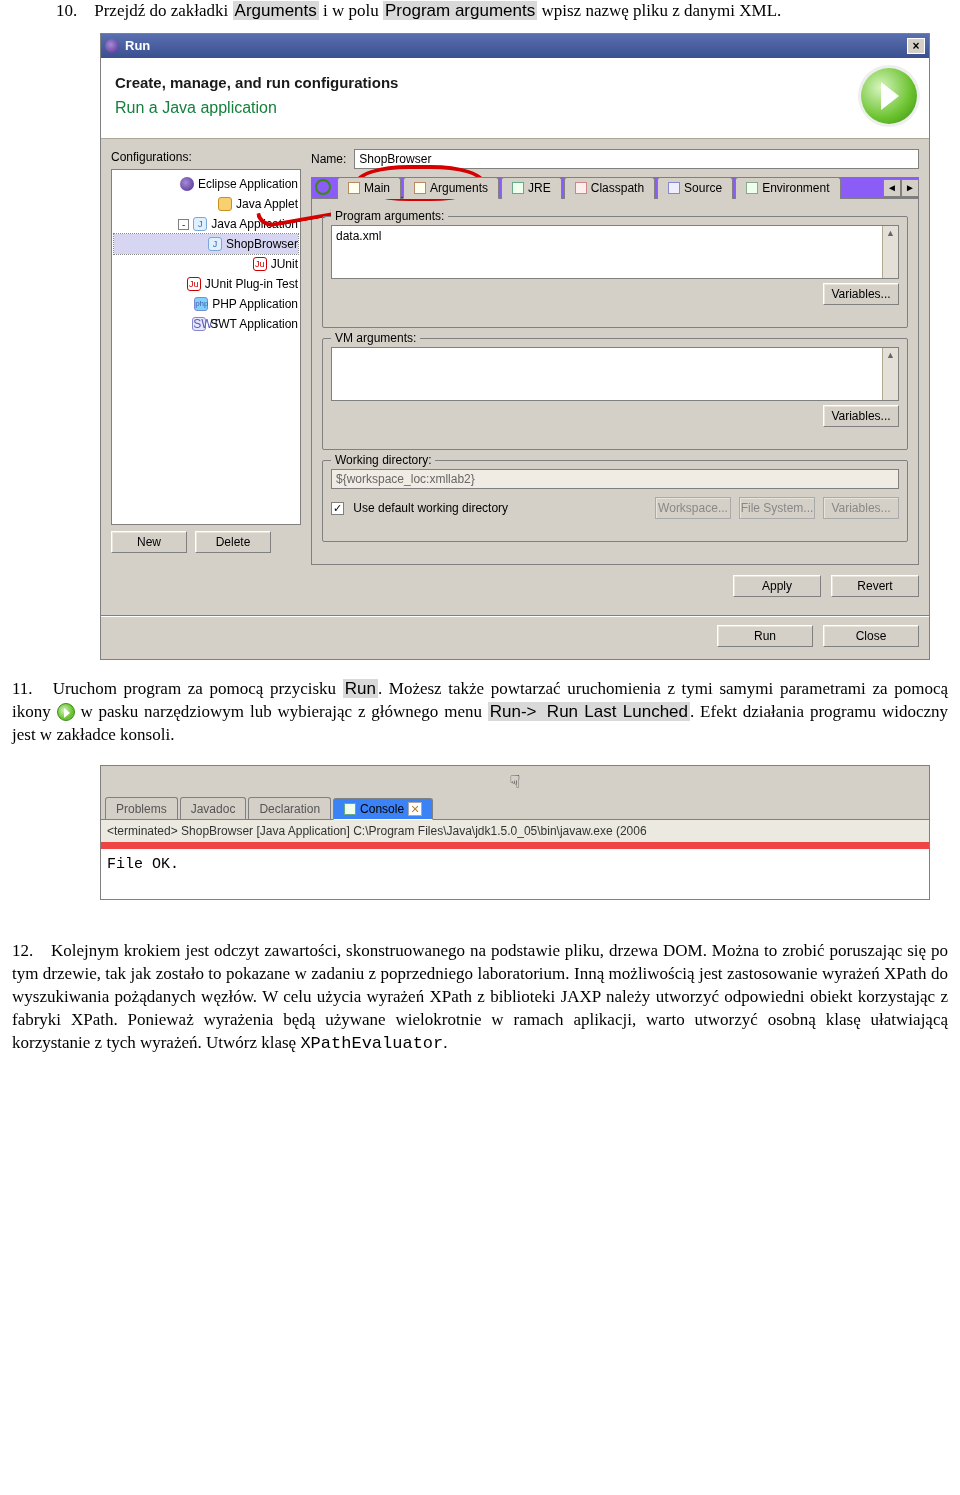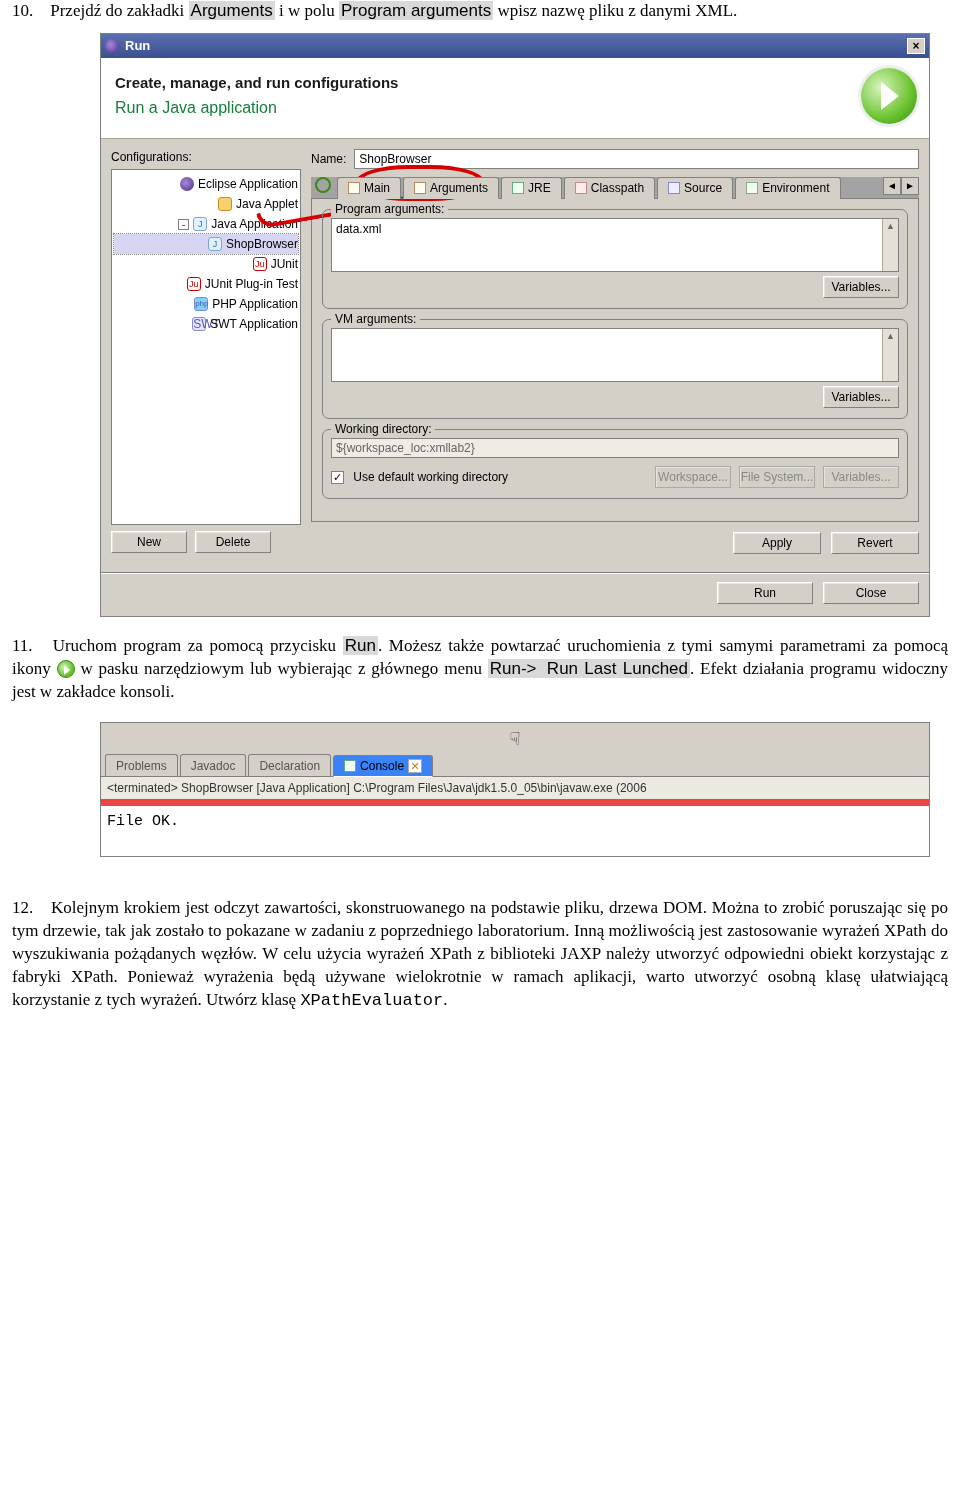--- a/index.html
+++ b/index.html
@@ -9,21 +9,21 @@
     color: #000;
     width: 960px;
     font-size: 17px;
     line-height: 1.35;
   }
   .doc { padding: 0 12px 40px 12px; }
   .step10 { margin-bottom: 10px; }
   .hl { background: #d9d9d9; padding: 0 2px; }
   .sans { font-family: Arial, Helvetica, sans-serif; }
   .step10-text { text-align: justify; padding-left: 0; }
-  .step10-text .lead { display: inline-block; width: 34px; }
+  .step10-text .lead { display: inline-block; width: 34px; margin-left: 44px; }
 
   
   .dialog-wrap { margin: 6px 0 18px 88px; }
   .dlg {
     width: 830px; background: #d4d0c8; border: 1px solid #808080;
     font-family: Tahoma, Arial, sans-serif; font-size: 12px; color: #000;
   }
   .titlebar {
     display: flex; align-items: center; justify-content: space-between;
     height: 24px; padding: 0 4px;
@@ -62,21 +62,21 @@
     border:1px solid #808080; border-top-color:#fff; border-left-color:#fff; text-align:center;
     box-shadow: inset 1px 1px 0 #e8e4dc; font-size:12px; cursor:pointer;
   }
   .cfg-btns { margin-top:6px; display:flex; gap:8px; }
 
   .form-col { flex:1; }
   .name-row { display:flex; align-items:center; gap:8px; margin-bottom:8px; }
   .txtin { flex:1; height:20px; border:1px solid #808080; background:#fff; padding:0 4px; font-size:12px; }
   .tabbar-wrap { position:relative; }
   .tabbar {
-    display:flex; gap:2px; align-items:flex-start; background:#a3a3a3;
+    display:flex; gap:2px; align-items:center; background:#8b5cf6;
     padding-left:2px; position:relative;
   }
   .tabbar::after { content:''; position:absolute; left:0; right:0; bottom:0; height:1px; background:#808080; }
   .tab {
     display:flex; align-items:center; gap:4px; height:22px;
     padding:0 10px; border:1px solid #808080; border-bottom:none; background:#d4d0c8;
     border-top-left-radius:3px; border-top-right-radius:3px; font-size:12px;
     position:relative; z-index:2; cursor:pointer;
   }
   .tab.sel { background:#d4d0c8; border-bottom:1px solid #d4d0c8; margin-bottom:-1px; }
@@ -88,21 +88,21 @@
   .tico-src { border:1px solid #88c; background:#eef; }
   .tico-env { border:1px solid #8a8; background:#efe; }
   .tab-scroll { display:flex; margin-left:auto; }
   .tab-scroll .sb { width:18px; height:18px; border:1px solid #808080; text-align:center; line-height:16px; background:#d4d0c8; font-size:10px; cursor:pointer; }
 
   
   .anno1 { border:4px solid #d60000; border-radius:50%/60%; position:absolute; left:44px; top:-12px; width:130px; height:36px; pointer-events:none; }
   .anno2 { border-bottom:4px solid #d60000; border-left:4px solid #d60000; border-radius:0 0 0 40px; position:absolute; left:-54px; top:30px; width:74px; height:16px; pointer-events:none; transform:rotate(-10deg); }
 
   .tabpanel { border:1px solid #808080; border-top:none; padding:10px 10px 12px 10px; background:#d4d0c8; }
-  .group { border:1px solid #808080; border-radius:7px; padding:8px 8px 10px 8px; margin-bottom:10px; position:relative; }
+  .group { border:1px solid #808080; border-radius:2px; padding:8px 8px 22px 8px; margin-bottom:10px; position:relative;margin-top:7px; }
   .group > .glabel { position:absolute; top:-9px; left:8px; background:#d4d0c8; padding:0 4px; font-size:12px; }
   .multiline { width:100%; height:54px; border:1px solid #808080; background:#fff; font-size:12px; padding:2px 4px; position:relative; }
   .multiline .vscroll { position:absolute; right:0; top:0; bottom:0; width:16px; background:#e4e0d8; border-left:1px solid #b0a890; }
   .multiline .vscroll::before { content:'▲'; display:block; text-align:center; font-size:9px; line-height:14px; color:#666; }
   .right-btn { display:flex; justify-content:flex-end; margin-top:4px; }
   .wd-in { width:100%; height:20px; border:1px solid #808080; background:#f0ece4; color:#666; padding:0 4px; font-size:12px; }
   .chk { display:inline-block; width:13px; height:13px; border:1px solid #808080; background:#fff; text-align:center; font-size:11px; line-height:11px; margin-right:6px; }
   .wd-row2 { display:flex; align-items:center; gap:24px; margin-top:8px;justify-content:space-between; }
   .wd-row2 .btns { margin-left:auto; display:flex; gap:8px; }
   .disabled { color:#888; border-color:#aaa; }

